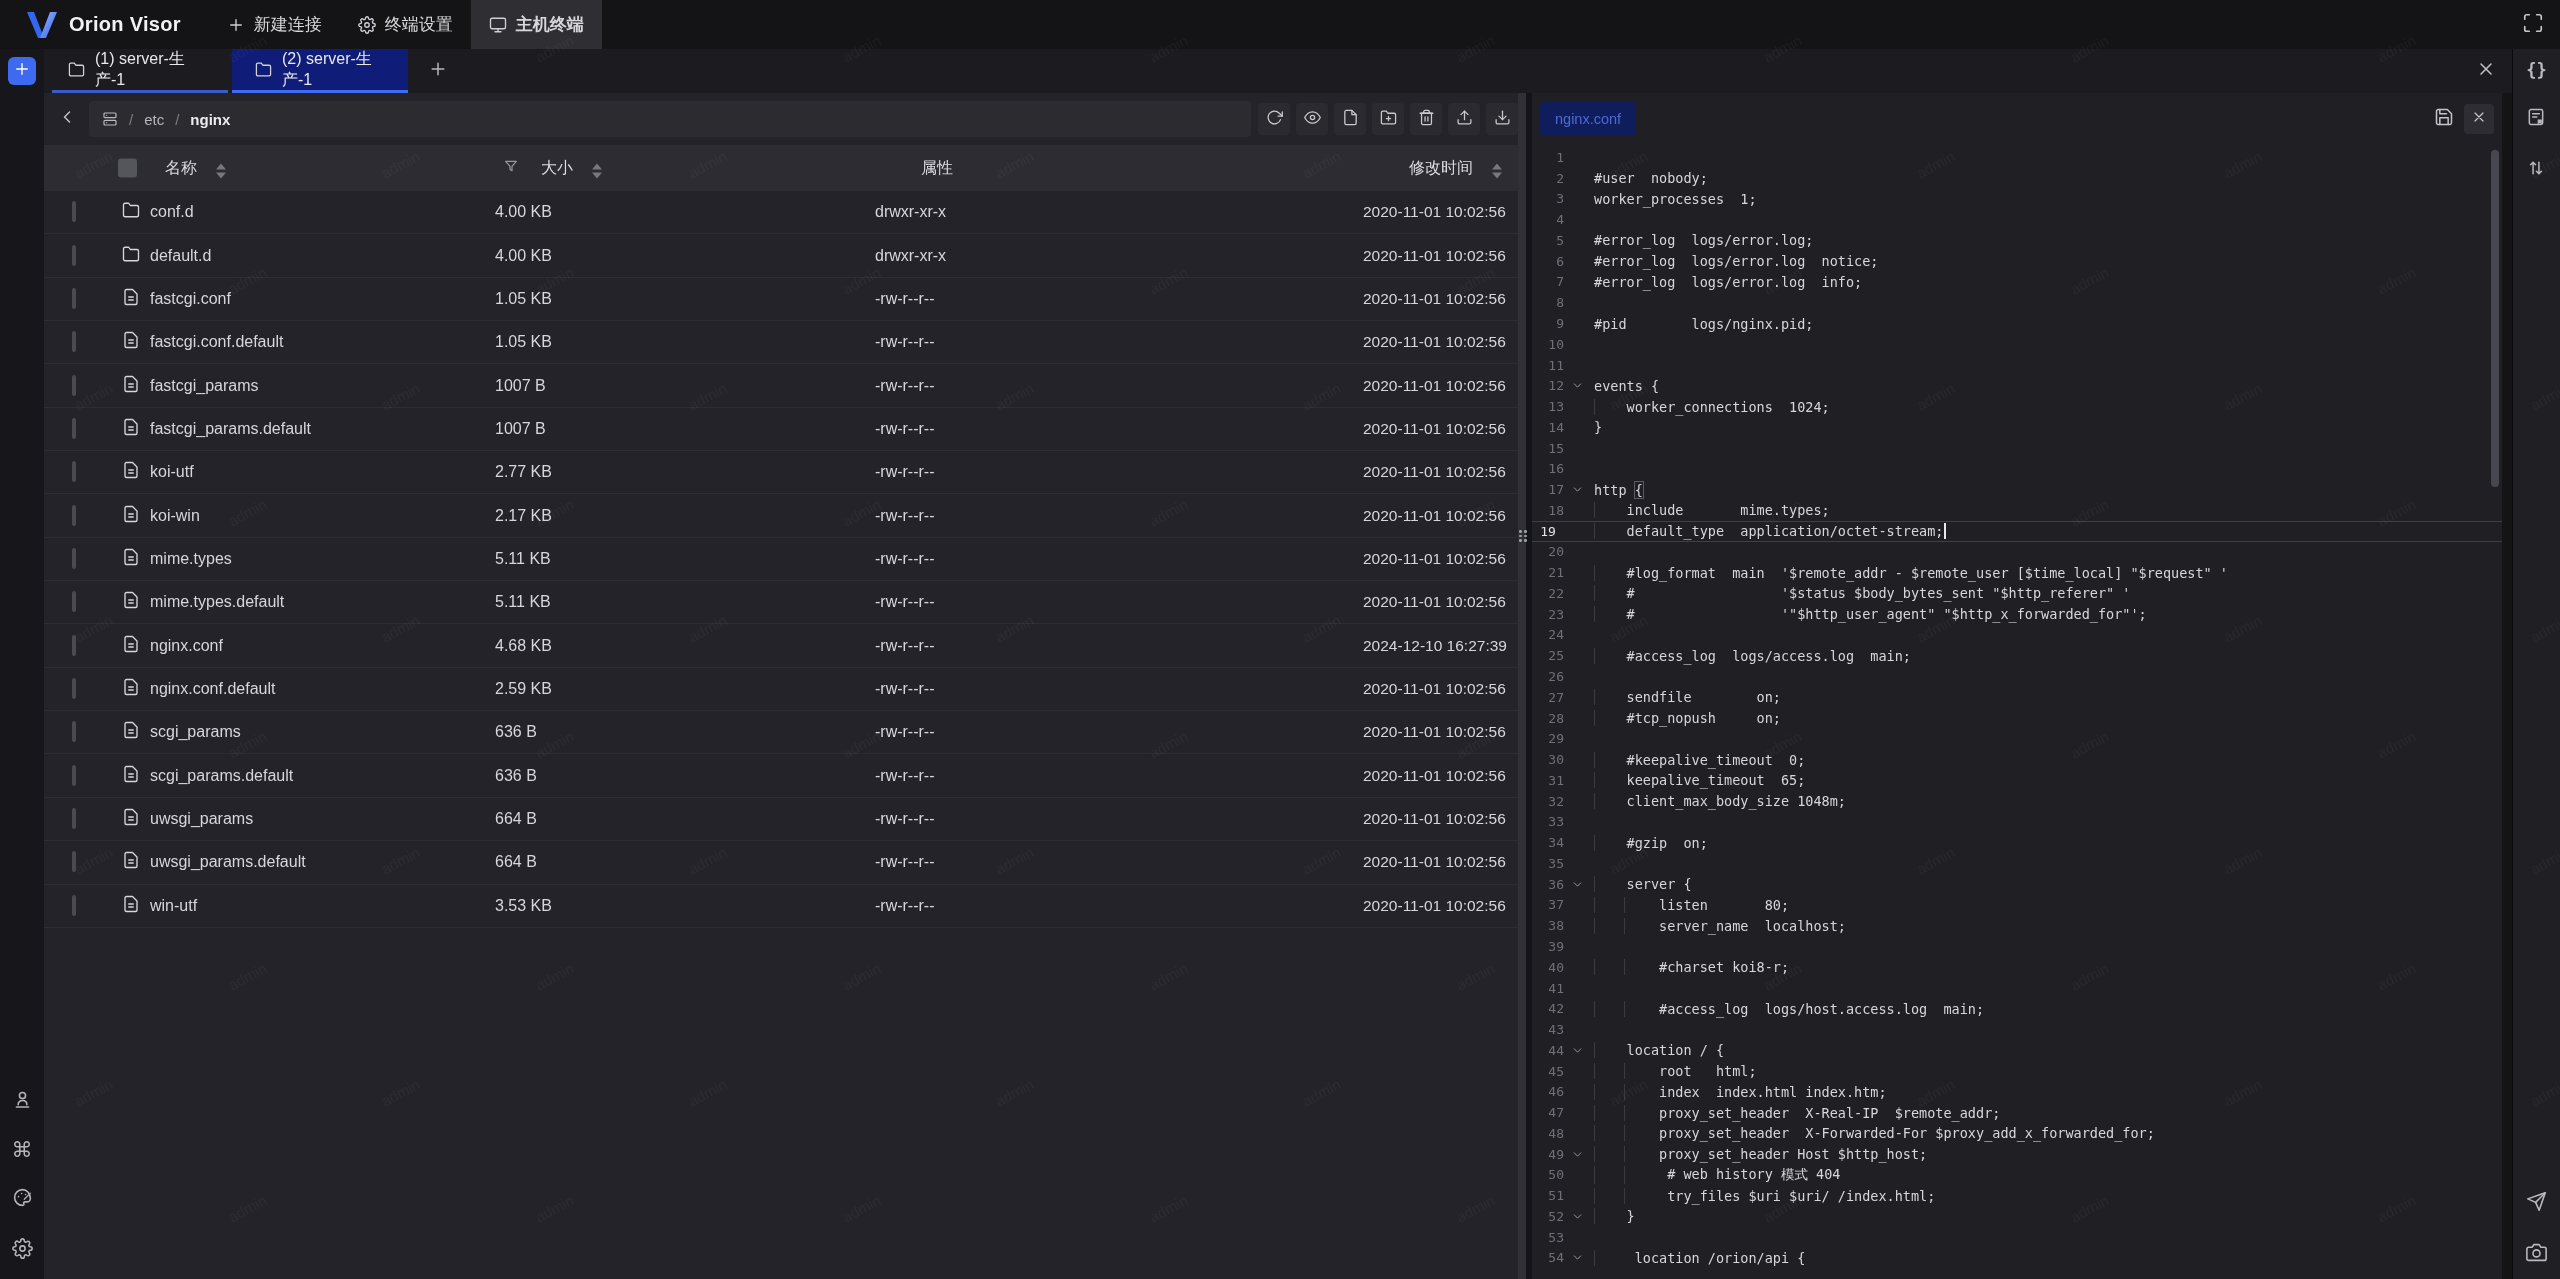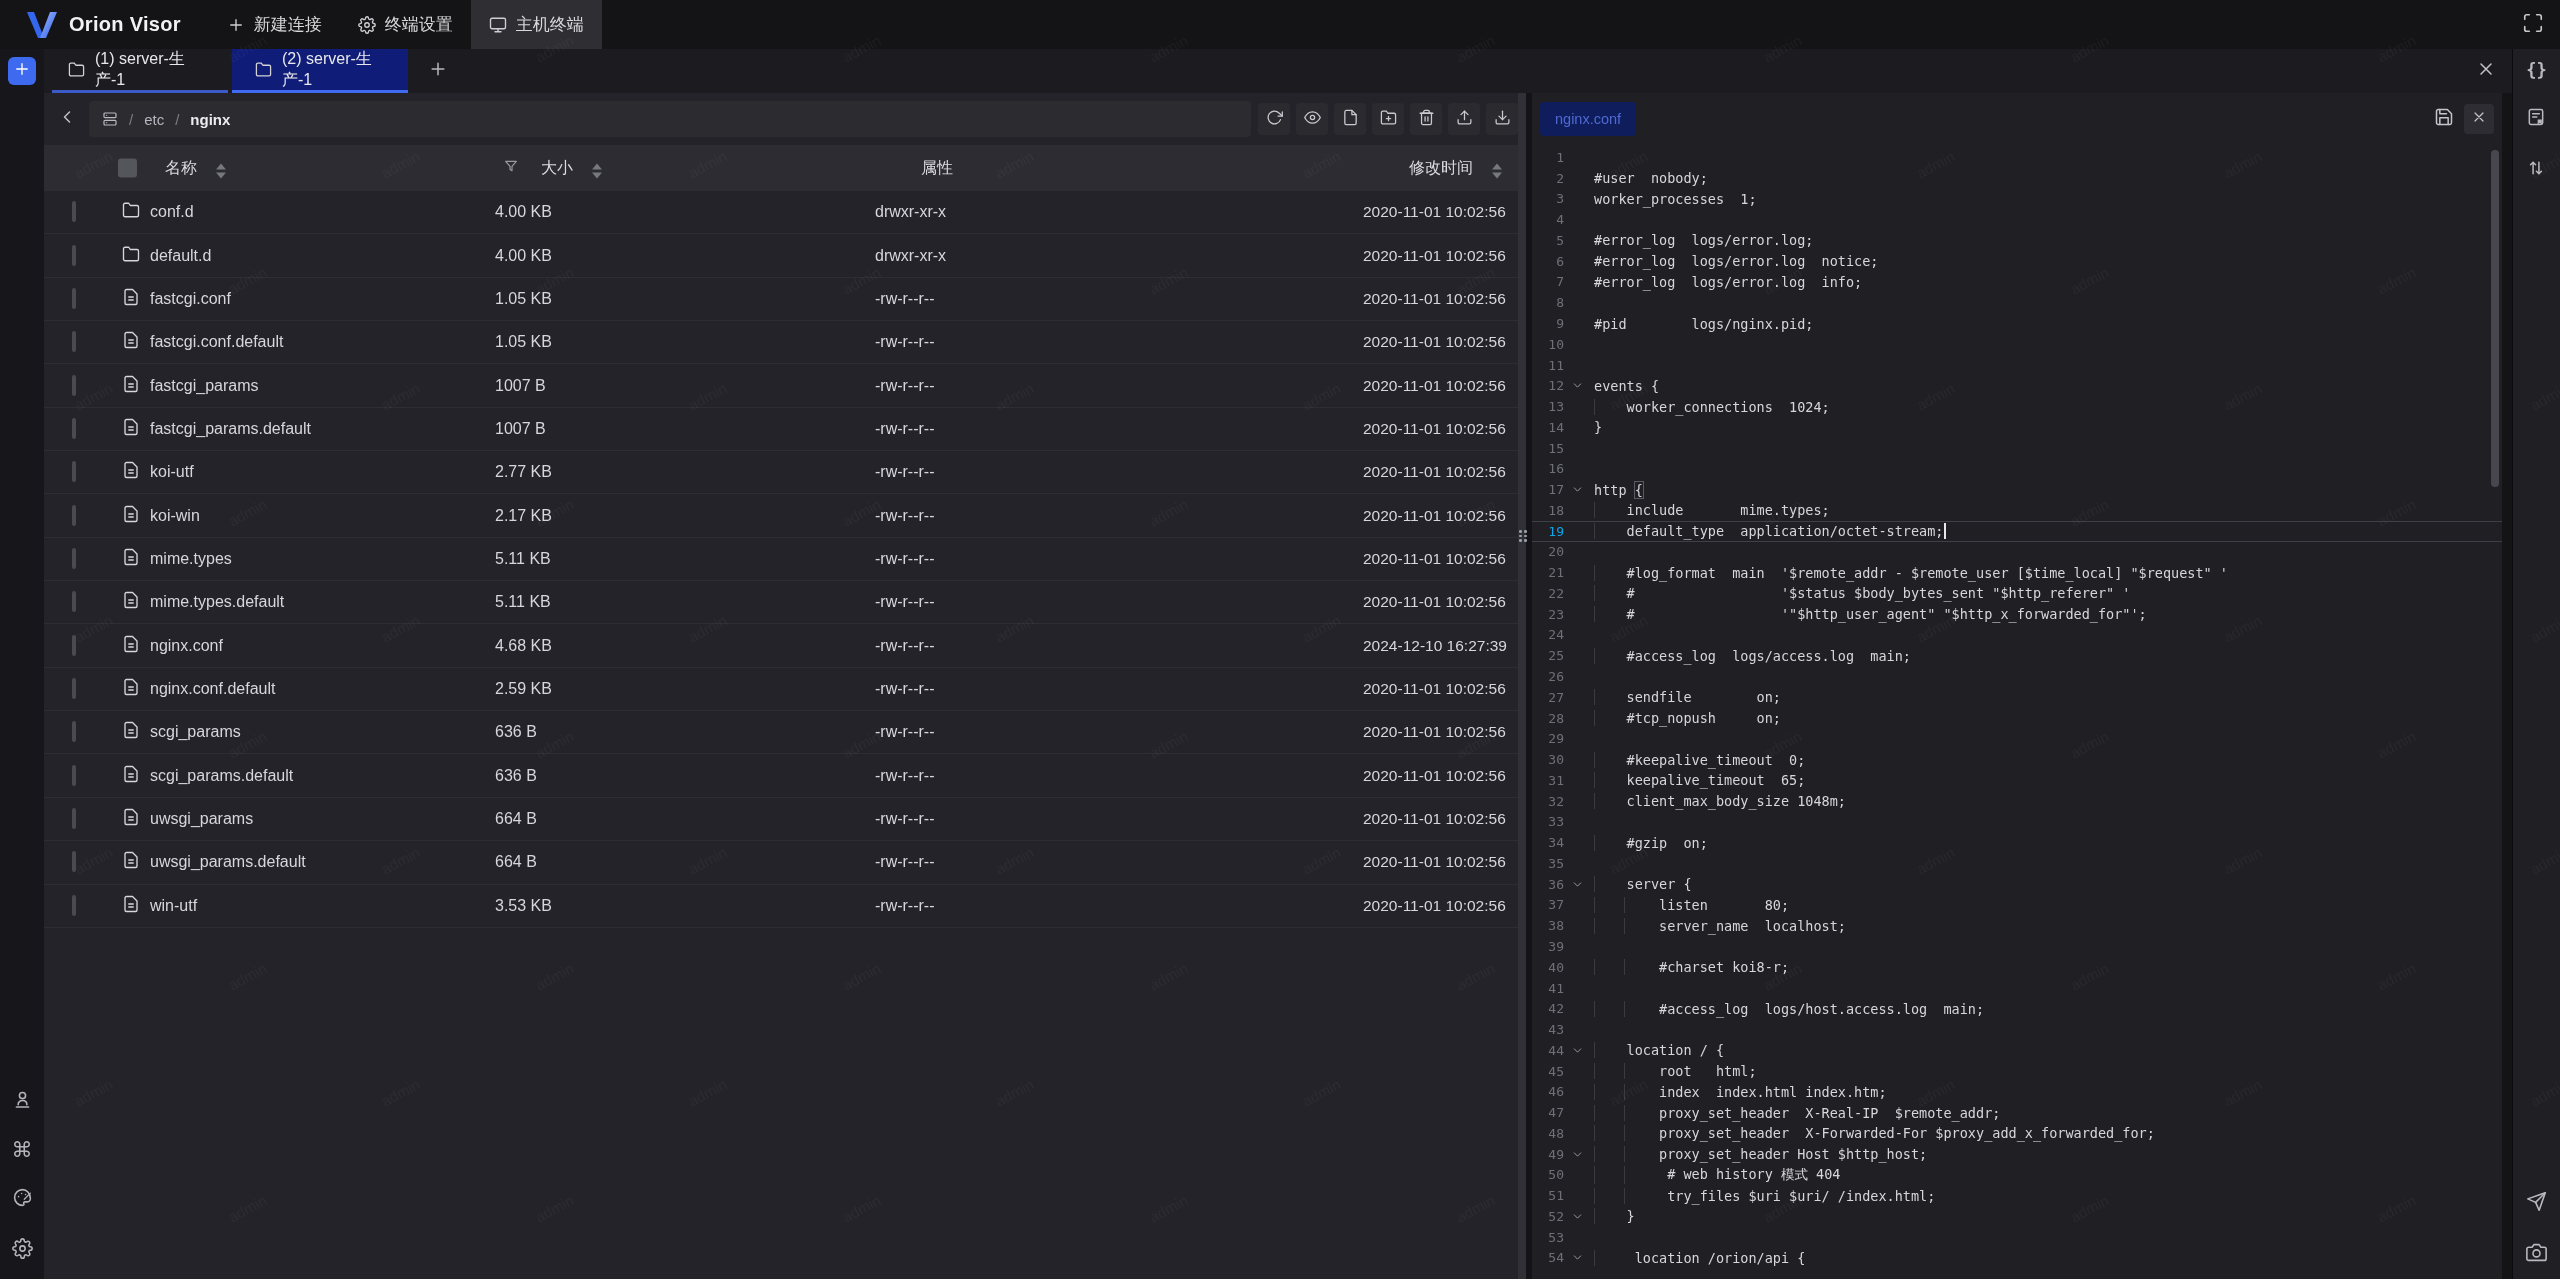--- a/index.html
+++ b/index.html
@@ -7,21 +7,21 @@
               font-family:"Liberation Sans","DejaVu Sans",sans-serif; }
   .app { position:relative; width:2560px; height:1279px; display:flex; flex-direction:column; }
 
   
   .topbar { height:49px; background:#141417; display:flex; align-items:stretch; flex:0 0 49px; }
   .brand-wrap { display:flex; align-items:center; padding-left:25px; }
   .logo-v { width:34px; height:30px; }
   .brand { color:#f2f2f4; font-size:20px; font-weight:bold; margin-left:10px; letter-spacing:.3px; }
   .top-menu { display:flex; align-items:stretch; margin-left:28px; }
   .top-item { display:flex; align-items:center; gap:9px; padding:0 18px; color:#d8d8dc; font-size:17px; cursor:pointer; }
-  .top-item.active { background:#2e2e33; }
+  .top-item.active { background:#2e2e33;font-weight:bold; }
   .top-item .ic { display:flex; color:#cfcfd5; }
   .topbar-spacer { flex:1; }
   .fullscreen-btn { display:flex; align-items:center; padding:0 16px; color:#c6c6cc; cursor:pointer; }
 
   
   .body-row { flex:1; display:flex; min-height:0; }
   .rail-left { width:44px; background:#17171b; display:flex; flex-direction:column; align-items:center; flex:0 0 44px; }
   .add-conn-btn { width:28px; height:28px; margin-top:8px; border-radius:6px; background:#3e6af0; color:#fff;
                   display:flex; align-items:center; justify-content:center; cursor:pointer; }
   .rail-left .spacer { flex:1; }
@@ -93,21 +93,21 @@
   .ed-save { color:#c4c4ca; display:flex; cursor:pointer; }
   .ed-close { width:30px; height:30px; background:#2d2d33; border-radius:4px; color:#c4c4ca;
               display:flex; align-items:center; justify-content:center; cursor:pointer; }
   .code-area { flex:1; padding-top:2px; position:relative; overflow:hidden;
                font-family:"DejaVu Sans Mono","Liberation Mono",monospace; font-size:13.5px; }
   .cline { height:20.77px; display:flex; align-items:center; position:relative; }
   .cline .num { width:32px; text-align:right; color:#6f6f78; font-size:13px; flex:0 0 32px; }
   .cline .fold { width:26px; flex:0 0 26px; display:flex; align-items:center; justify-content:center; color:#9a9aa2; }
   .cline .txt { white-space:pre; color:#d6d6db; position:relative; padding-left:4px; }
   .cline.active { border-top:1px solid #3f3f47; border-bottom:1px solid #3f3f47; }
-  .cline.active .num { color:#0ea5e9; }
+  .cline.active .num { color:#e5e5e5;text-align:center; }
   .guide { position:absolute; top:0; bottom:0; width:1px; background:#3a3a41; }
   .cursor { display:inline-block; width:2px; height:16px; background:#e8e8ec; vertical-align:-3px; }
   .bracket { border:1px solid #5a5a64; margin:-1px; }
   .ed-scrollbar { position:absolute; right:3px; top:57px; width:8px; height:337px;
                   background:#474750; border-radius:4px; cursor:pointer; }
 
   .right-gap { width:10px; flex:0 0 10px; background:#141417; }
 
   
   .rail-right { width:48px; flex:0 0 48px; background:#1f1f24; border-left:1px solid #0b0b0d;

